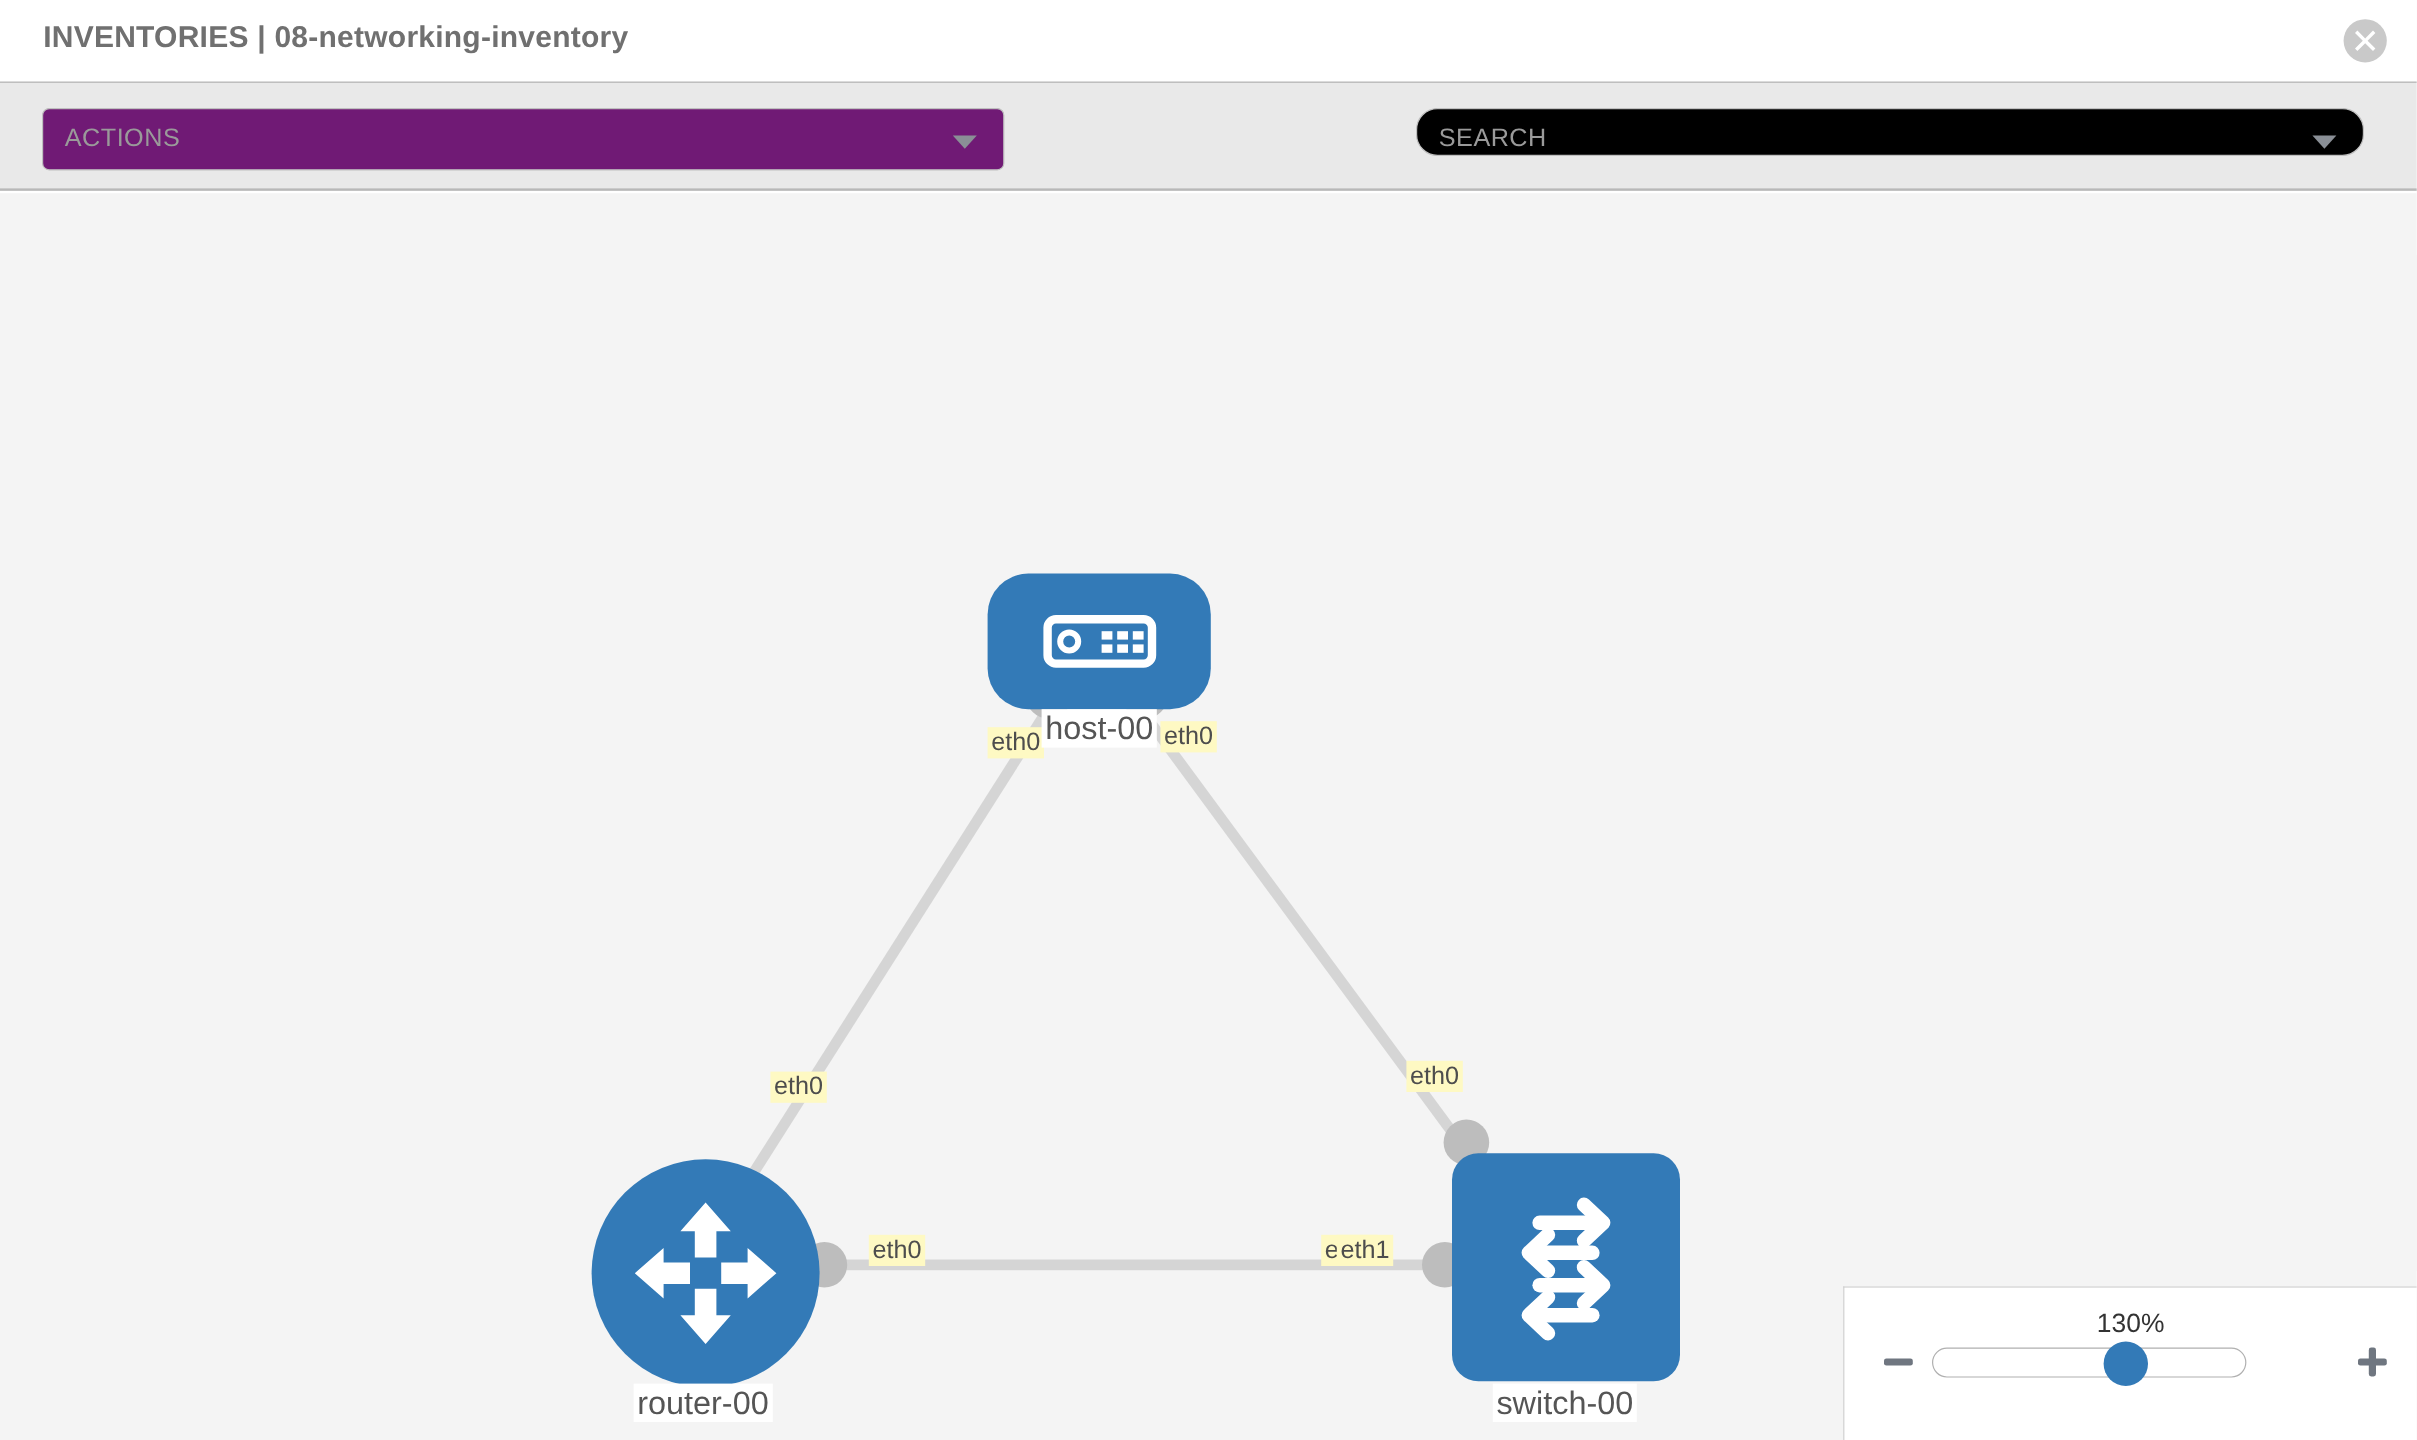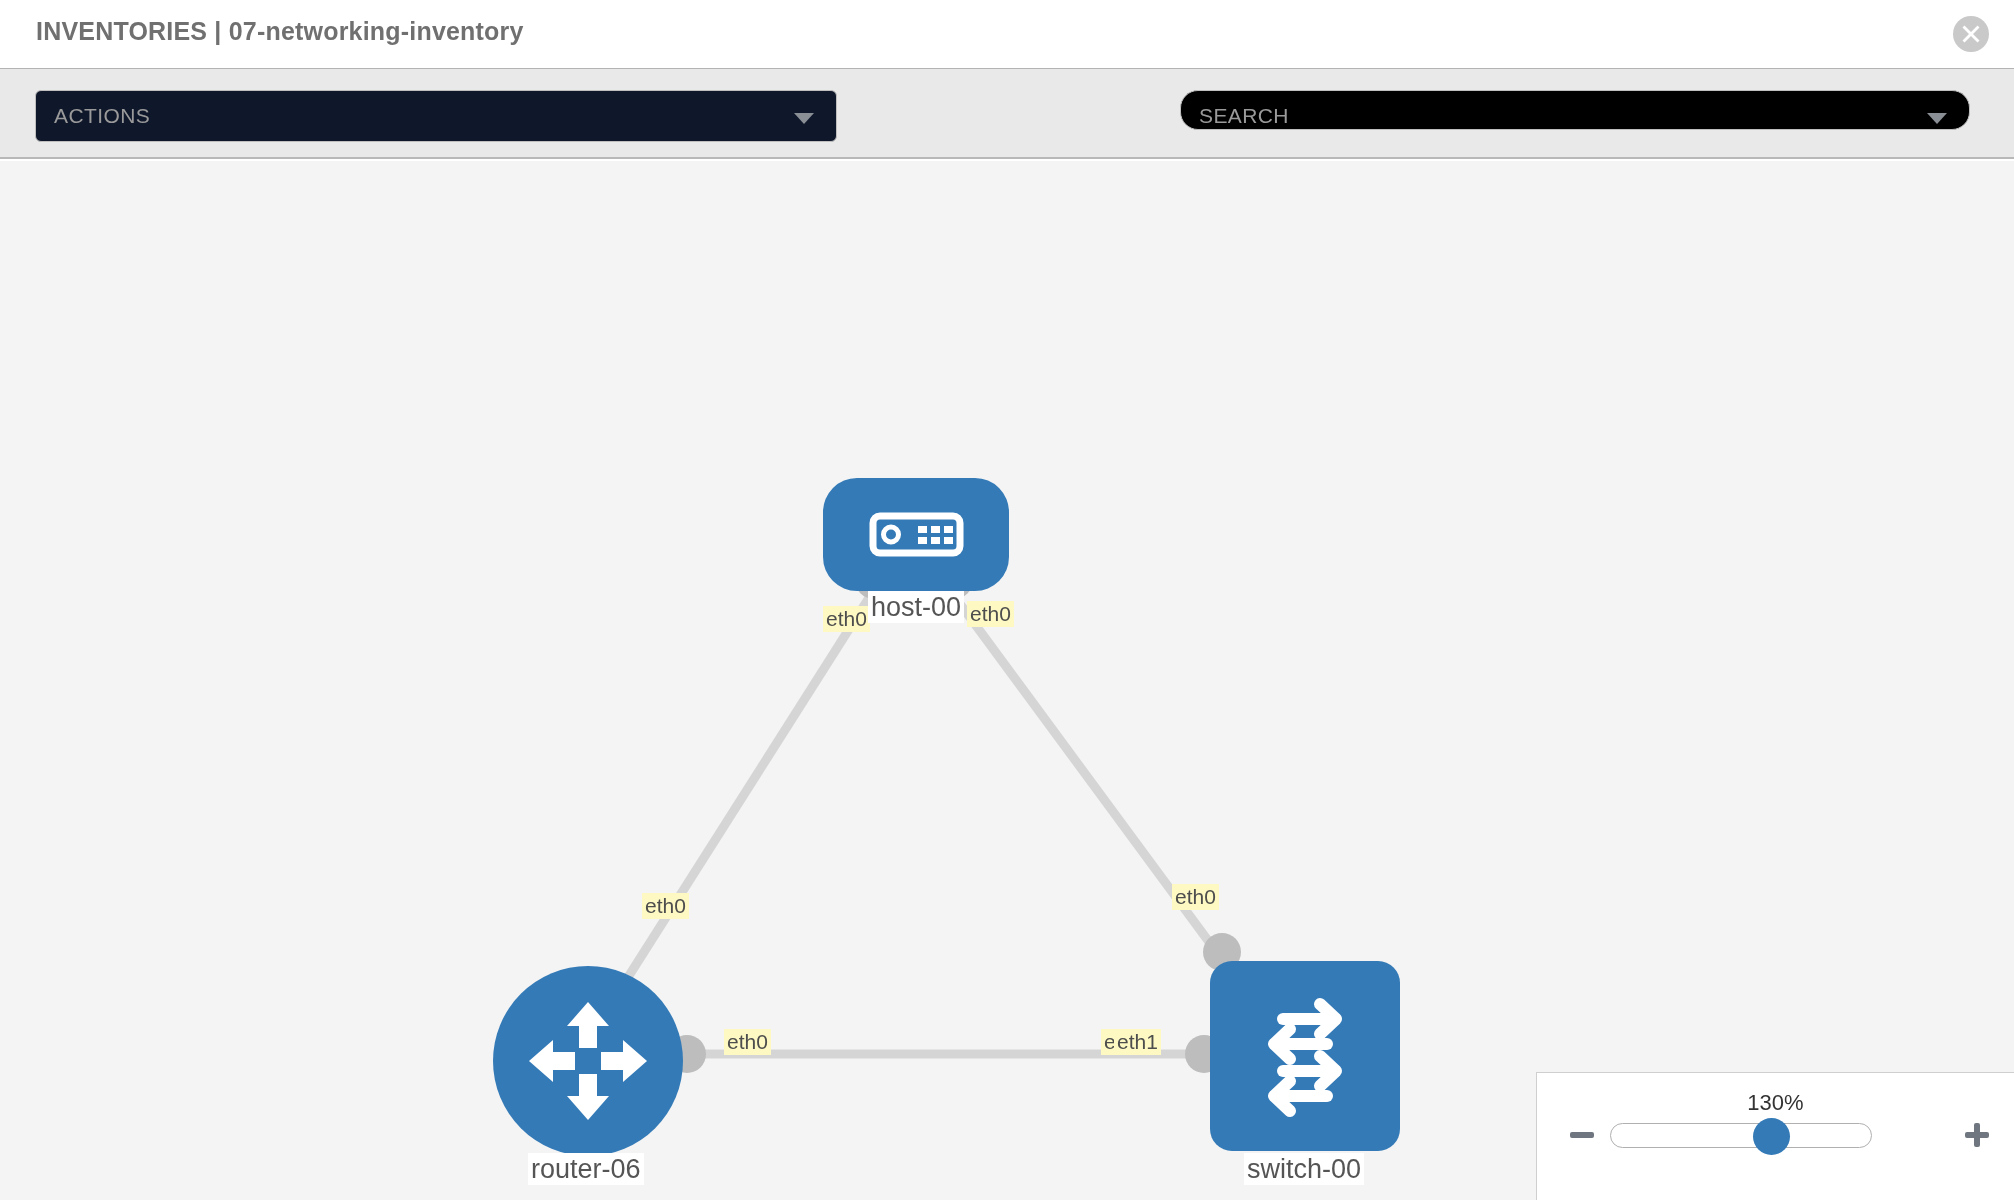--- a/index.html
+++ b/index.html
@@ -30,21 +30,21 @@
   
   .toolbar {
     position: absolute; top: 68px; left: 0; width: 2014px; height: 91px;
     background: #e9e9e9;
     border-top: 1px solid #b3b3b3;
     border-bottom: 2px solid #b8b8b8;
   }
   .actions-select {
     position: absolute; left: 35px; top: 21px;
     width: 802px; height: 52px;
-    background: #0f172a; border: 1px solid #bfbfbf; border-radius: 6px;
+    background: #701a75; border: 1px solid #bfbfbf; border-radius: 6px;
     cursor: pointer;
   }
   .actions-select .label {
     position: absolute; left: 18px; top: 13px;
     font-size: 21px; color: #9a9a9a; letter-spacing: 0.4px;
   }
   .caret {
     position: absolute; right: 22px; top: 22px;
     width: 0; height: 0;
     border-left: 10px solid transparent;
@@ -140,21 +140,21 @@
     width: 37px; height: 37px; border-radius: 50%;
     background: #337ab7; cursor: grab;
   }
 </style>
 </head>
 <body>
 
 <div id="app">
 
   <div class="header">
-    <div class="header-title">INVENTORIES | 07-networking-inventory</div>
+    <div class="header-title">INVENTORIES | 08-networking-inventory</div>
     <div class="close-btn">
       <svg width="36" height="36" viewBox="0 0 36 36">
         <path d="M11.5 9.5 L18 16 L24.5 9.5 L26.5 11.5 L20 18 L26.5 24.5 L24.5 26.5 L18 20 L11.5 26.5 L9.5 24.5 L16 18 L9.5 11.5 Z" fill="#ffffff"></path>
       </svg>
     </div>
   </div>
 
   <div class="toolbar">
 
     <div class="actions-select">
@@ -255,21 +255,21 @@
 
     <div class="link-label" style="left:823px; top:445px;">eth0</div>
     <div class="link-label" style="left:967px; top:440px;">eth0</div>
     <div class="link-label" style="left:642px; top:732px;">eth0</div>
     <div class="link-label" style="left:1172px; top:723px;">eth0</div>
     <div class="link-label" style="left:724px; top:868px;">eth0</div>
     <div class="link-label" style="left:1101px; top:868px;">eth0</div>
     <div class="link-label" style="left:1114px; top:868px;">eth1</div>
 
     <div class="node-label" style="left:868px; top:430px;">host-00</div>
-    <div class="node-label" style="left:528px; top:992px;">router-06</div>
+    <div class="node-label" style="left:528px; top:992px;">router-00</div>
     <div class="node-label" style="left:1244px; top:992px;text-align:center;">switch-00</div>
 
   </div>
 
   <div class="zoom-widget">
     <div class="zoom-level">130%</div>
 
     <div class="zoom-minus">
       <svg width="30" height="30" viewBox="0 0 30 30">
         <rect x="3" y="12" width="24" height="6" rx="2" fill="#6f7680"></rect>

